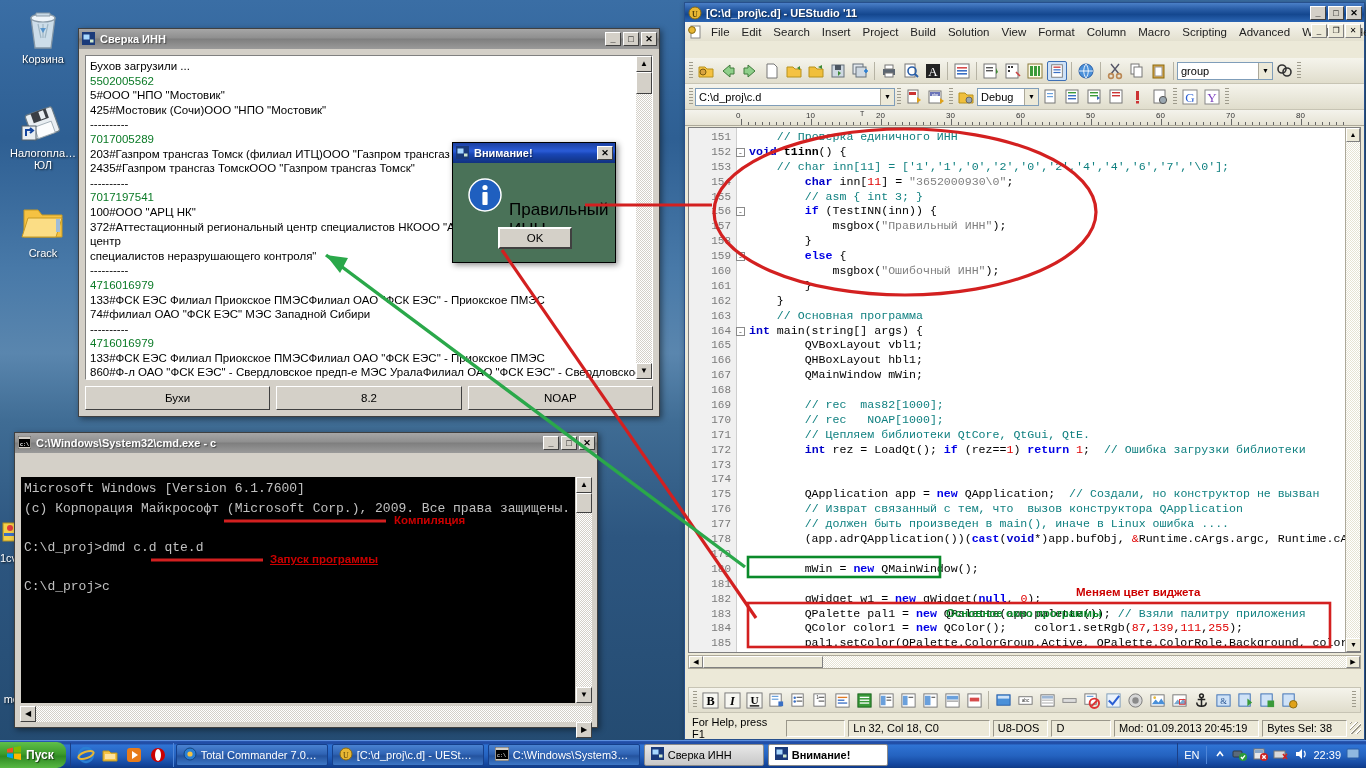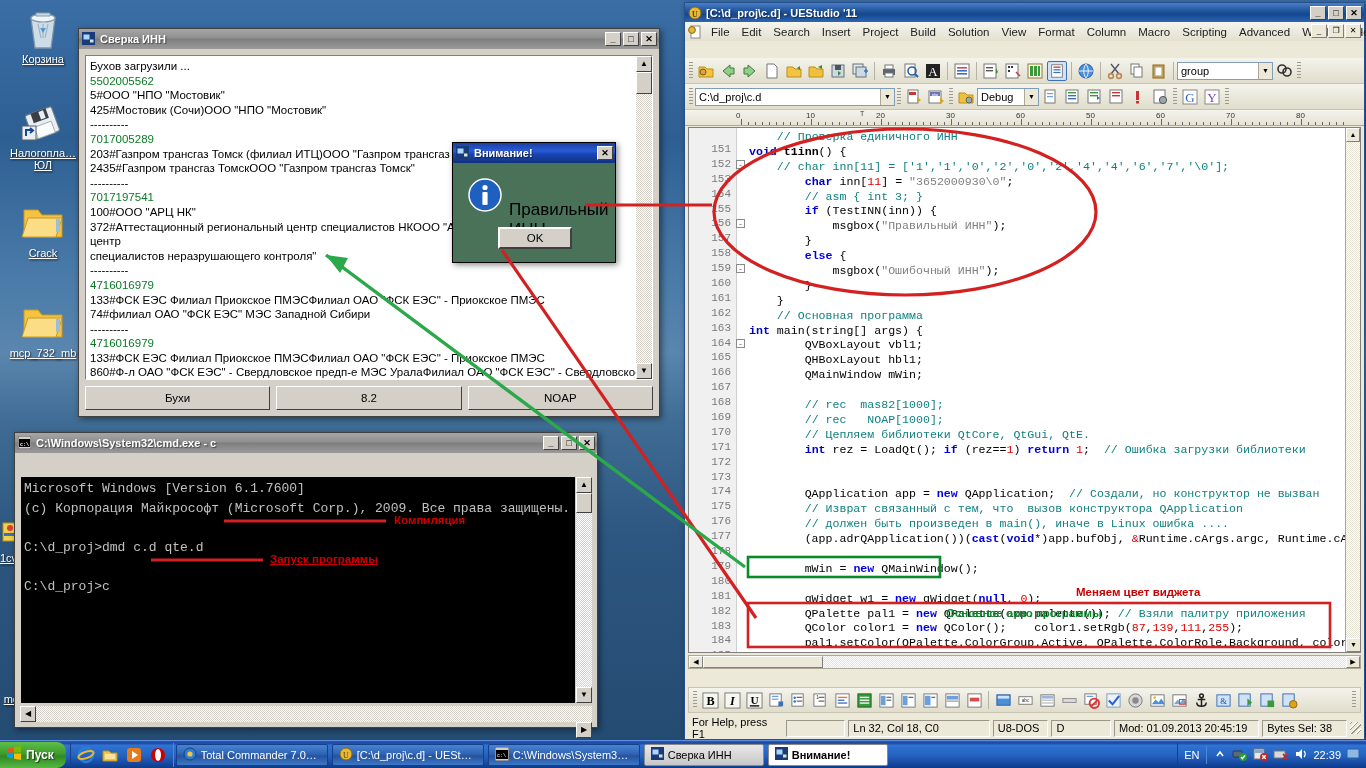--- a/index.html
+++ b/index.html
@@ -5,21 +5,21 @@
   * { box-sizing: border-box; margin:0; padding:0; }
   html,body { width:1366px; height:768px; overflow:hidden; }
   body {
     font-family: "Liberation Sans", sans-serif;
     background: linear-gradient(180deg,#3a6ea5 0%, #2e5f93 18%, #4879a8 35%, #5a86ae 46%, #3f6c94 55%, #2d5680 70%, #234a70 100%);
     position:relative;
   }
   
   #desktop { position:absolute; inset:0 0 28px 0; overflow:hidden; }
   .dt-icon { position:absolute; width:78px; text-align:center; color:#fff;
-    font-size:11px; text-shadow:1px 1px 2px rgba(0,0,0,.8); line-height:12px;text-decoration:underline; }
+    font-size:11px; text-shadow:1px 1px 2px rgba(0,0,0,.8); line-height:12px; }
   .dt-icon .glyph { height:44px; display:flex; align-items:flex-end; justify-content:center; }
   .dt-label { margin-top:3px; }
 
   
   .win { position:absolute; background:#d4d0c8; border:1px solid #404040;
          box-shadow:2px 2px 6px rgba(0,0,0,.45); }
   .win-tb { height:20px; display:flex; align-items:center; padding:0 2px 0 3px;
             background:linear-gradient(180deg,#a6a6a6 0%,#8f8f8f 45%,#7e7e7e 50%,#9a9a9a 100%);
             color:#fff; font-size:11px; font-weight:bold; }
   .win-tb.active-blue {
@@ -97,21 +97,21 @@
   .combo { height:18px;background:#fff;border:1px solid #7f9db9; display:flex;align-items:center;
      font-size:11px;color:#000;padding-left:3px; }
   .combo .arw { width:14px;height:16px;margin-left:auto;background:#ece9d8;
      border-left:1px solid #aca899; display:flex;align-items:center;justify-content:center;font-size:7px; }
   #ueRuler { height:16px; background:linear-gradient(180deg,#f4f3ec,#e6e3d4);
      border-bottom:1px solid #aca899; position:relative; overflow:hidden; font-size:8px; color:#333; }
   #ueEditor { position:absolute; left:3px; right:3px; top:124px; bottom:86px;
      background:#fff; border:1px solid #7f7f7f; overflow:hidden; }
   #gutter { position:absolute; left:0; top:0; bottom:0; width:48px;
      background:#f0f0f0; border-right:1px solid #cfcfcf; font-family:"Liberation Mono","DejaVu Sans Mono",monospace;
-     font-size:11px; color:#7a7a7a; padding-top:14px; }
+     font-size:11px; color:#7a7a7a; padding-top:2px; }
   .gl { height:14.9px; text-align:right; padding-right:5px; line-height:14.9px; position:relative; }
   .gl .fold { position:absolute; right:-9px; top:3px; width:9px;height:9px;
      border:1px solid #8a8a8a; background:#fff; font-size:8px;line-height:7px;text-align:center;color:#444; }
   #codeArea { position:absolute; left:60px; top:0; right:0; bottom:0; padding-top:2px;
      font-family:"Liberation Mono","DejaVu Sans Mono",monospace; font-size:11.6px;
      line-height:14.9px; white-space:pre; overflow:hidden; }
   .cl { height:14.9px; }
   .kw{color:#0000e6;font-weight:bold}.ty{color:#0000c8;font-weight:bold}
   .cm{color:#108080}.st{color:#808080}.nu{color:#e00000}.pl{color:#000}
   .fn{color:#000;font-weight:bold}.op{color:#000}
@@ -191,30 +191,20 @@
     <div class="glyph">
       <svg width="46" height="42" viewBox="0 0 46 42">
         <path d="M4 8 h14 l4 5 h20 v22 h-38 z" fill="#f5c242" stroke="#c79a22" stroke-width="1"></path>
         <path d="M8 16 h34 l-6 19 h-34 z" fill="#fbdd85" stroke="#c79a22" stroke-width="1"></path>
         <rect x="36" y="17" width="4" height="13" fill="#9fbcd8"></rect>
       </svg>
     </div>
     <div class="dt-label">Crack</div>
   </div>
 
-  <div class="dt-icon" style="left:4px;top:300px;">
-    <div class="glyph">
-      <svg width="46" height="42" viewBox="0 0 46 42">
-        <path d="M4 8 h14 l4 5 h20 v22 h-38 z" fill="#f5c242" stroke="#c79a22" stroke-width="1"></path>
-        <path d="M8 16 h34 l-6 19 h-34 z" fill="#fbdd85" stroke="#c79a22" stroke-width="1"></path>
-        <rect x="36" y="17" width="4" height="13" fill="#9fbcd8"></rect>
-      </svg>
-    </div>
-    <div class="dt-label">mcp_732_mb</div>
-  </div>
 
   <div class="dt-icon" style="left:0px;top:505px;width:20px;text-align:left;">
     <div class="glyph">
       <svg width="18" height="30" viewBox="0 0 18 30">
         <rect x="2" y="4" width="14" height="18" fill="#f3d14a" stroke="#b8921d"></rect>
         <circle cx="9" cy="9" r="3" fill="#e23b3b"></circle>
         <rect x="3" y="14" width="12" height="3" fill="#3a6fc4"></rect>
       </svg>
     </div>
     <div class="dt-label">1cv</div>

